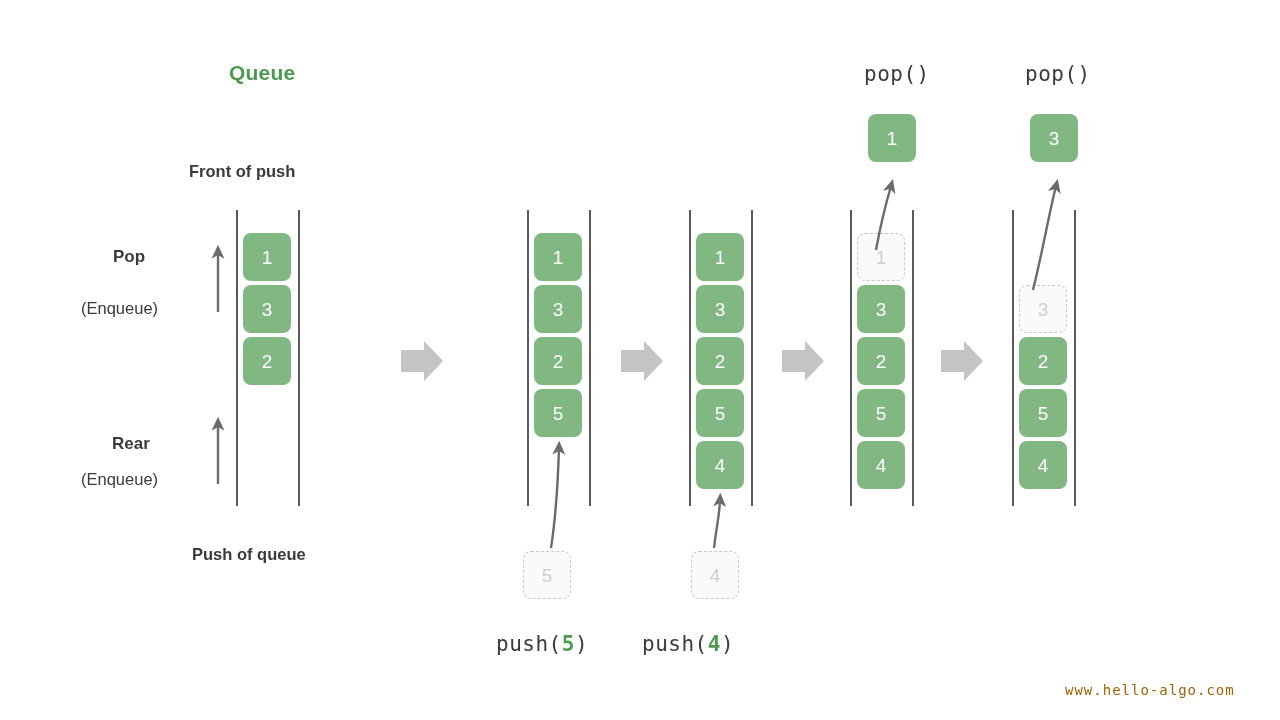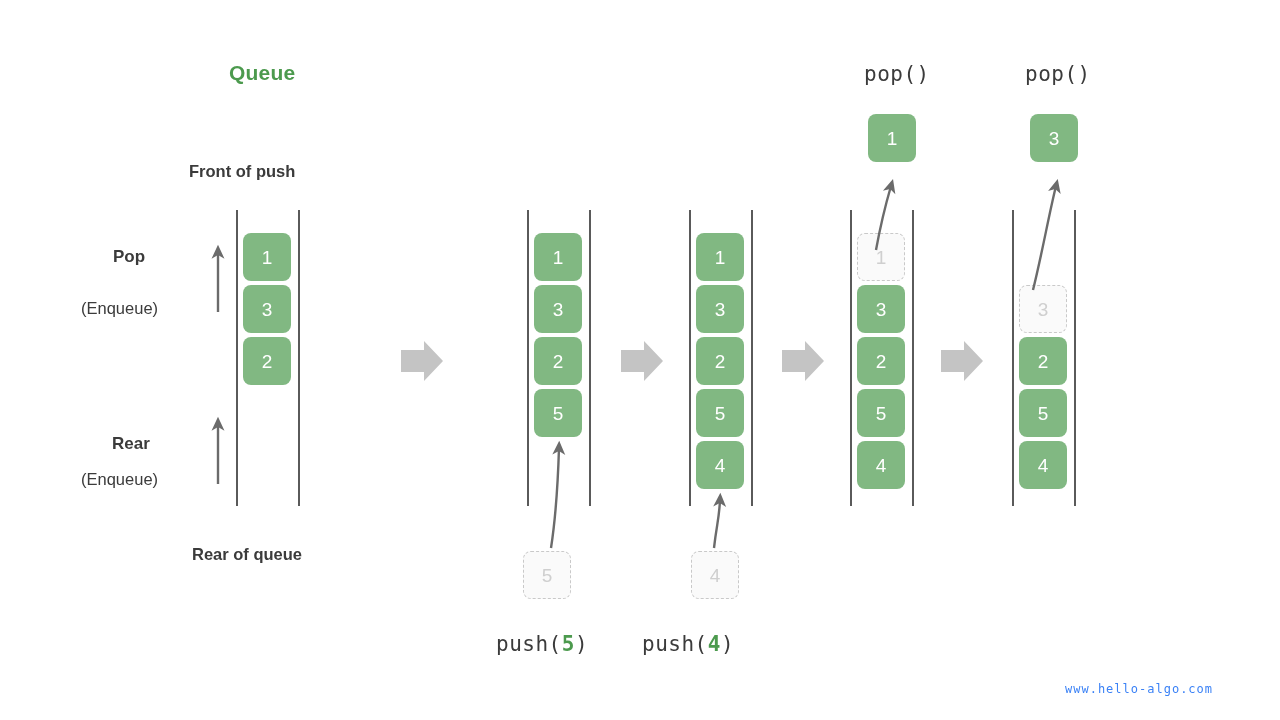--- a/index.html
+++ b/index.html
@@ -52,22 +52,22 @@
     font-size: 21px;
     color: #3b3b3b;
     letter-spacing: 0.5px;
   }
   .mono-op .argnum {
     color: #4c9a4e;
     font-weight: bold;
   }
   .watermark {
     font-family: "DejaVu Sans Mono", "Liberation Mono", monospace;
-    font-size: 12px;
-    color: #3b82f6;
+    font-size: 14px;
+    color: #a16207;
     letter-spacing: 1px;
   }
 
   
   .wall {
     position: absolute;
     width: 1.6px;
     background: #5a5a5a;
   }
 
@@ -109,21 +109,21 @@
   }
 </style>
 </head>
 <body>
 
 <div id="stage">
 
   <div class="lbl title-queue" style="left:229px; top:62px;">Queue</div>
 
   <div class="lbl hdr" style="left:189px; top:163px;">Front of push</div>
-  <div class="lbl hdr" style="left:192px; top:546px;">Rear of queue</div>
+  <div class="lbl hdr" style="left:192px; top:546px;">Push of queue</div>
 
   <div class="lbl side-bold" style="left:113px; top:248px;">Pop</div>
   <div class="lbl side-reg" style="left:81px; top:300px;">(Enqueue)</div>
 
   <div class="lbl side-bold" style="left:112px; top:435px;">Rear</div>
   <div class="lbl side-reg" style="left:81px; top:471px;text-align:right;">(Enqueue)</div>
 
   <div class="wall" style="left:236px; top:210px; height:296px;"></div>
   <div class="wall" style="left:298px; top:210px; height:296px;"></div>
 

